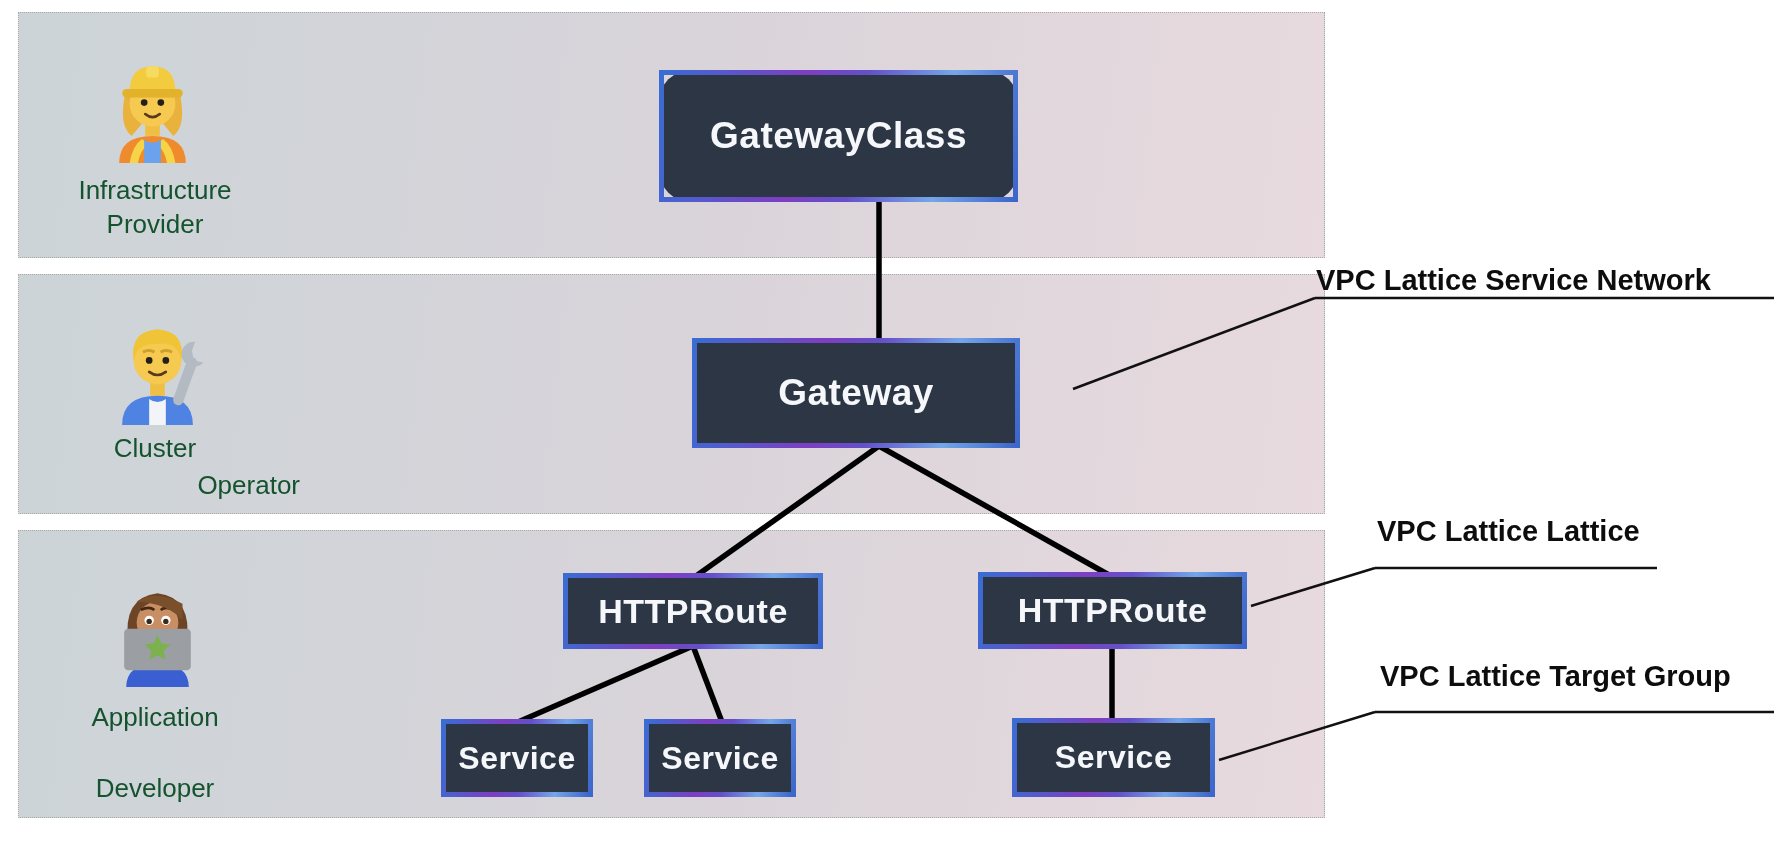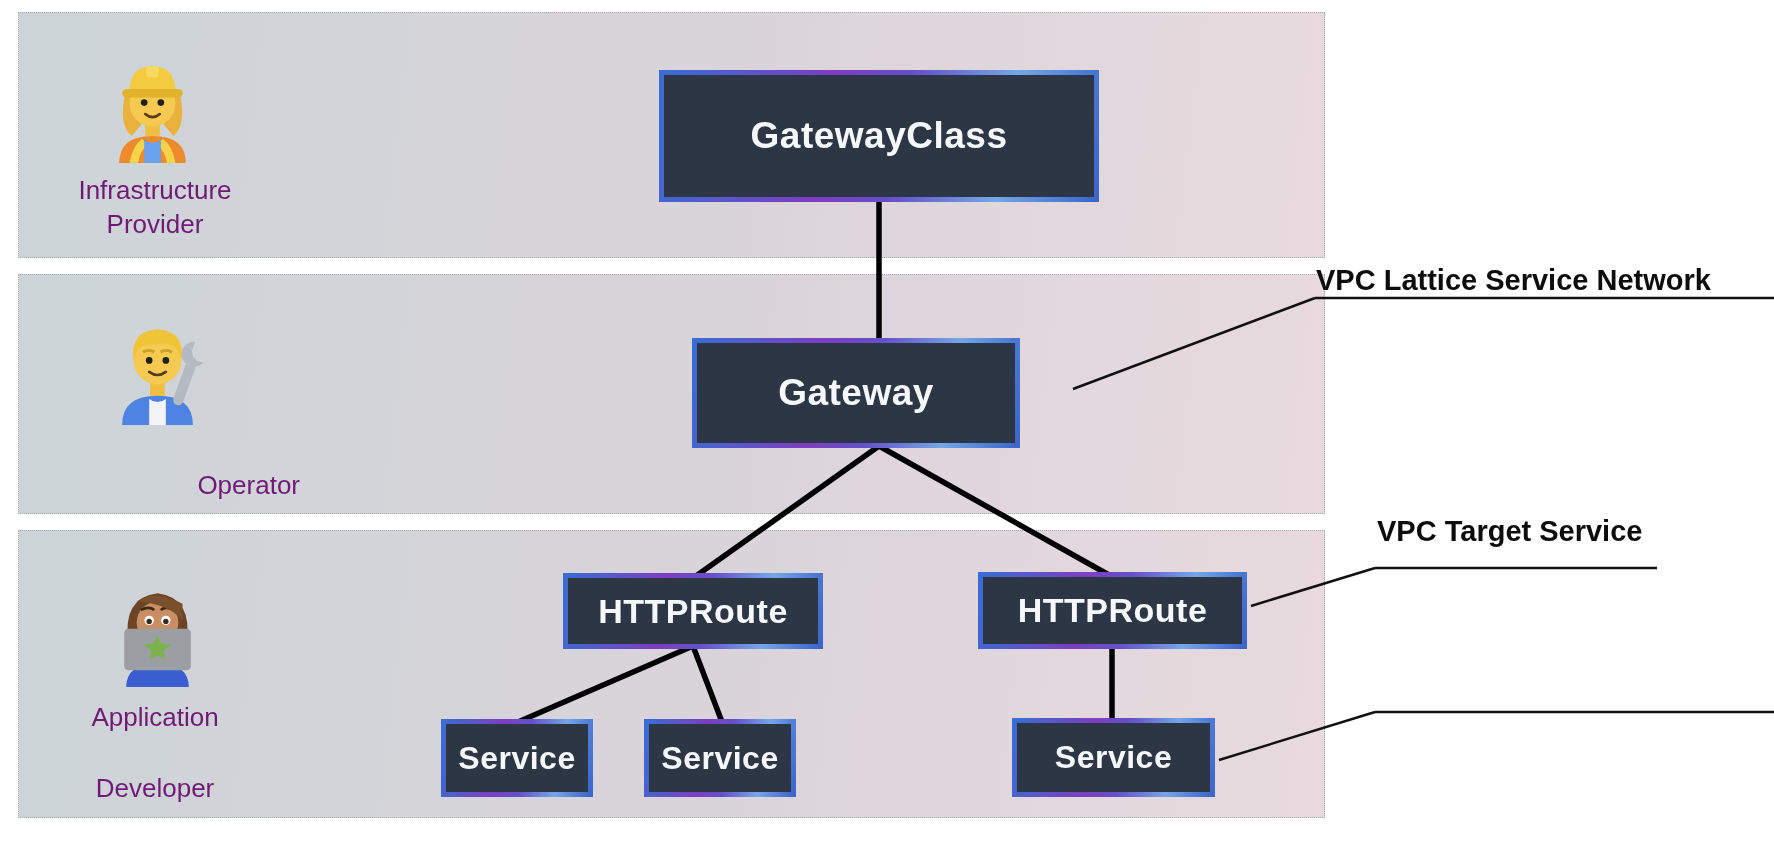--- a/index.html
+++ b/index.html
@@ -18,33 +18,33 @@
   }
   #band-1 { top:12px;  height:246px; }
   #band-2 { top:274px; height:240px; }
   #band-3 { top:530px; height:288px; }
 
   
   .persona-icon { position:absolute; width:125px; height:125px; }
   .persona-label {
     position:absolute; left:10px; width:290px; height:36px;
     line-height:36px; text-align:center;
-    font-size:26px; font-weight:400; color:#701a75;
+    font-size:26px; font-weight:400; color:#14532d;
   }
 
   
   .node {
     position:absolute; box-sizing:border-box;
     display:flex; align-items:center; justify-content:center;
     background:#2c3644;
     border:5px solid transparent;
     border-image:linear-gradient(100deg,#3a6cd4 0%,#7d3ec2 38%,#6450c9 55%,#74a6e8 78%,#3c66cc 100%) 1;
     color:#f5f7fa; font-weight:700; letter-spacing:0.5px;
   }
-  #node-gatewayclass   { left:659px;  top:70px;  width:440px; height:132px; font-size:37px; }
+  #node-gatewayclass   { left:659px;  top:70px;  width:359px; height:132px; font-size:37px;border-radius:32px; }
   #node-gateway        { left:692px;  top:338px; width:328px; height:110px; font-size:37px; }
   #node-httproute-l    { left:563px;  top:573px; width:260px; height:76px;  font-size:34px; }
   #node-httproute-r    { left:978px;  top:572px; width:269px; height:77px;  font-size:34px; }
   #node-service-l      { left:441px;  top:719px; width:152px; height:78px;  font-size:32px; }
   #node-service-m      { left:644px;  top:719px; width:152px; height:78px;  font-size:32px; }
   #node-service-r      { left:1012px; top:718px; width:203px; height:79px;  font-size:32px; }
 
   
   .annotation {
     position:absolute; white-space:nowrap;
@@ -94,20 +94,21 @@
     <circle cx="52" cy="58" r="3.2" fill="#23201a"></circle>
     <circle cx="68" cy="58" r="3.2" fill="#23201a"></circle>
     <path d="M46 50 Q52 47 57 50" stroke="#caa32c" stroke-width="3" fill="none"></path>
     <path d="M63 50 Q68 47 74 50" stroke="#caa32c" stroke-width="3" fill="none"></path>
     <path d="M52 69 Q60 75 68 69" stroke="#5a3a1e" stroke-width="2.5" fill="none" stroke-linecap="round"></path>
     <path d="M26 120 Q26 92 60 92 Q94 92 94 120 Z" fill="#4f83e3"></path>
     <path d="M52 120 L52 95 Q60 101 68 95 L68 120 Z" fill="#f2f4f7"></path>
     <path d="M96 40 a12 12 0 1 0 8 20 l-9 -2 -2 -9 z" fill="#b4bac1"></path>
     <line x1="93" y1="60" x2="80" y2="96" stroke="#b4bac1" stroke-width="10" stroke-linecap="round"></line>
   </svg>
+  <div class="persona-label" style="top:430px;">Cluster</div>
   <div class="persona-label" style="top:467px;text-align:right;">Operator</div>
 
   <svg class="persona-icon" style="left:95px; top:562px;" viewBox="0 0 120 120">
     <path d="M32 78 Q26 34 60 30 Q94 34 88 78 L78 84 L42 84 Z" fill="#6d4426"></path>
     <path d="M30 120 Q30 98 60 96 Q90 98 90 120 Z" fill="#3a5fd0"></path>
     <circle cx="60" cy="58" r="20" fill="#c98e63"></circle>
     <circle cx="52" cy="56" r="4.5" fill="#ffffff"></circle>
     <circle cx="68" cy="56" r="4.5" fill="#ffffff"></circle>
     <circle cx="52" cy="57" r="2.6" fill="#3a2a18"></circle>
     <circle cx="68" cy="57" r="2.6" fill="#3a2a18"></circle>
@@ -152,15 +153,16 @@
     <span>Service</span>
   </div>
   <div class="node" id="node-service-m">
     <span>Service</span>
   </div>
   <div class="node" id="node-service-r">
     <span>Service</span>
   </div>
 
   <div class="annotation" id="annotation-service-network">VPC Lattice Service Network</div>
-  <div class="annotation" id="annotation-service">VPC Target Service</div>
+  <div class="annotation" id="annotation-service">VPC Lattice Lattice</div>
+  <div class="annotation" id="annotation-target-group">VPC Lattice Target Group</div>
 
 </div>
 
 </body></html>

